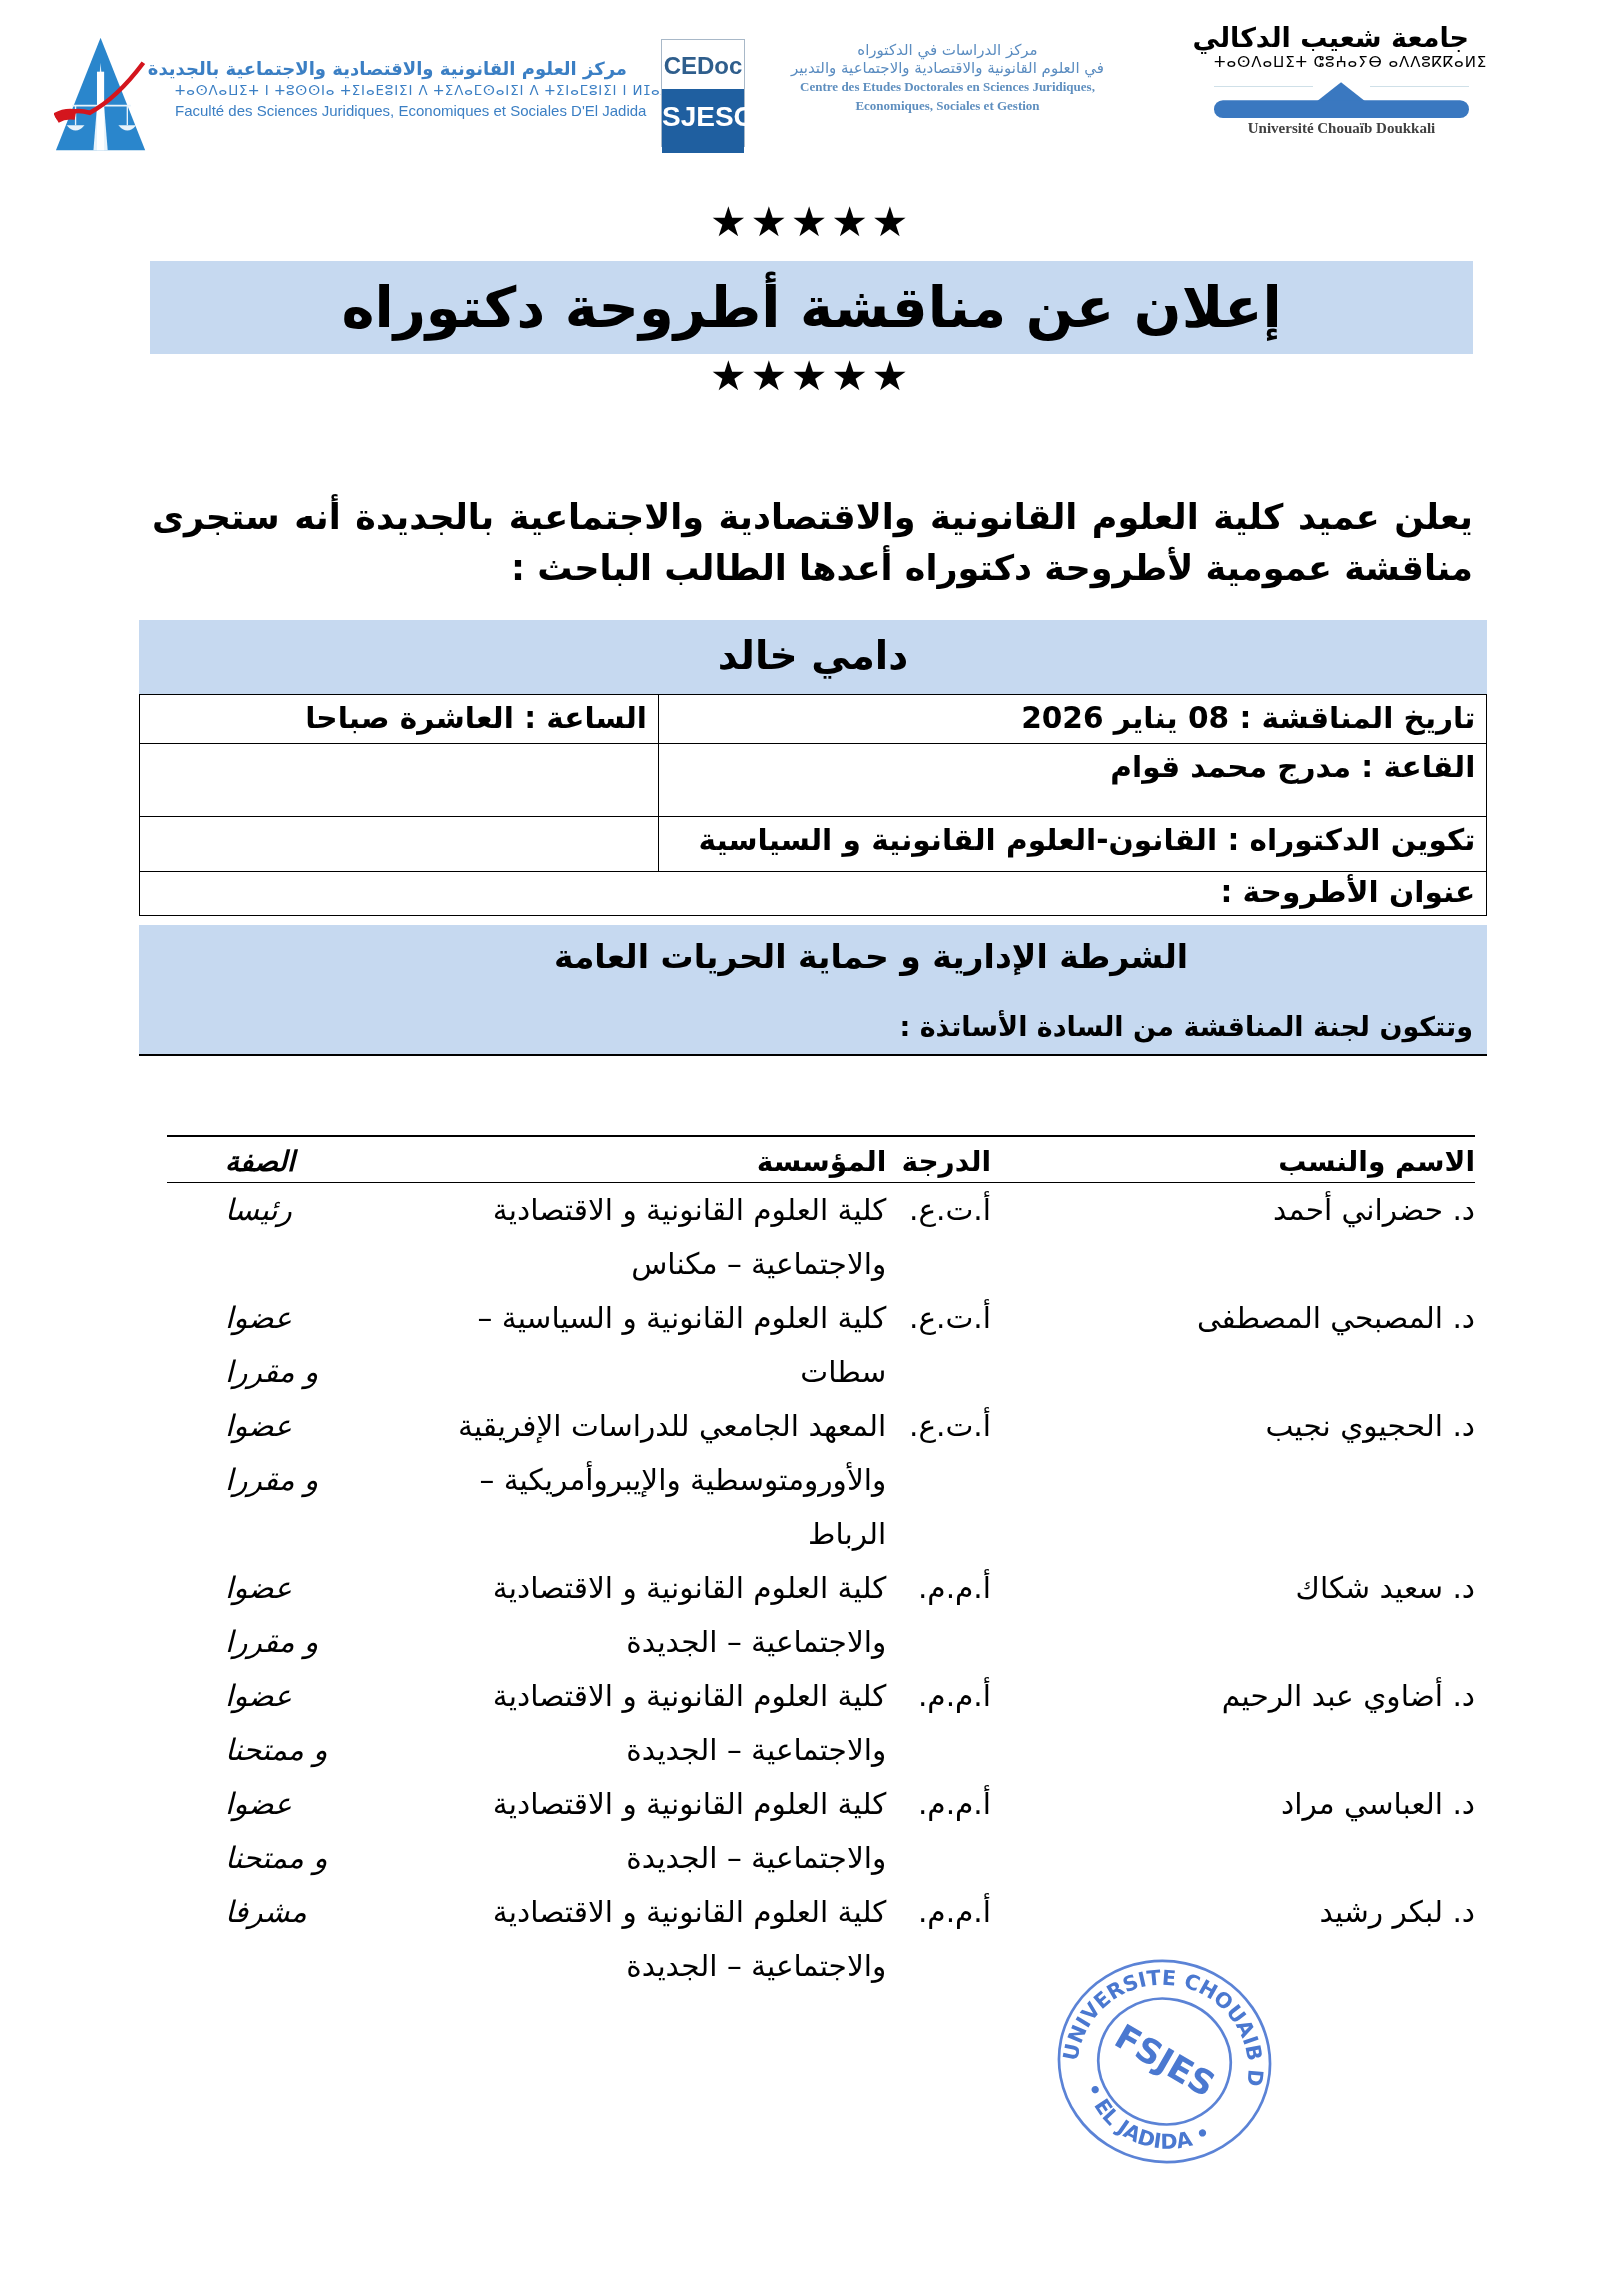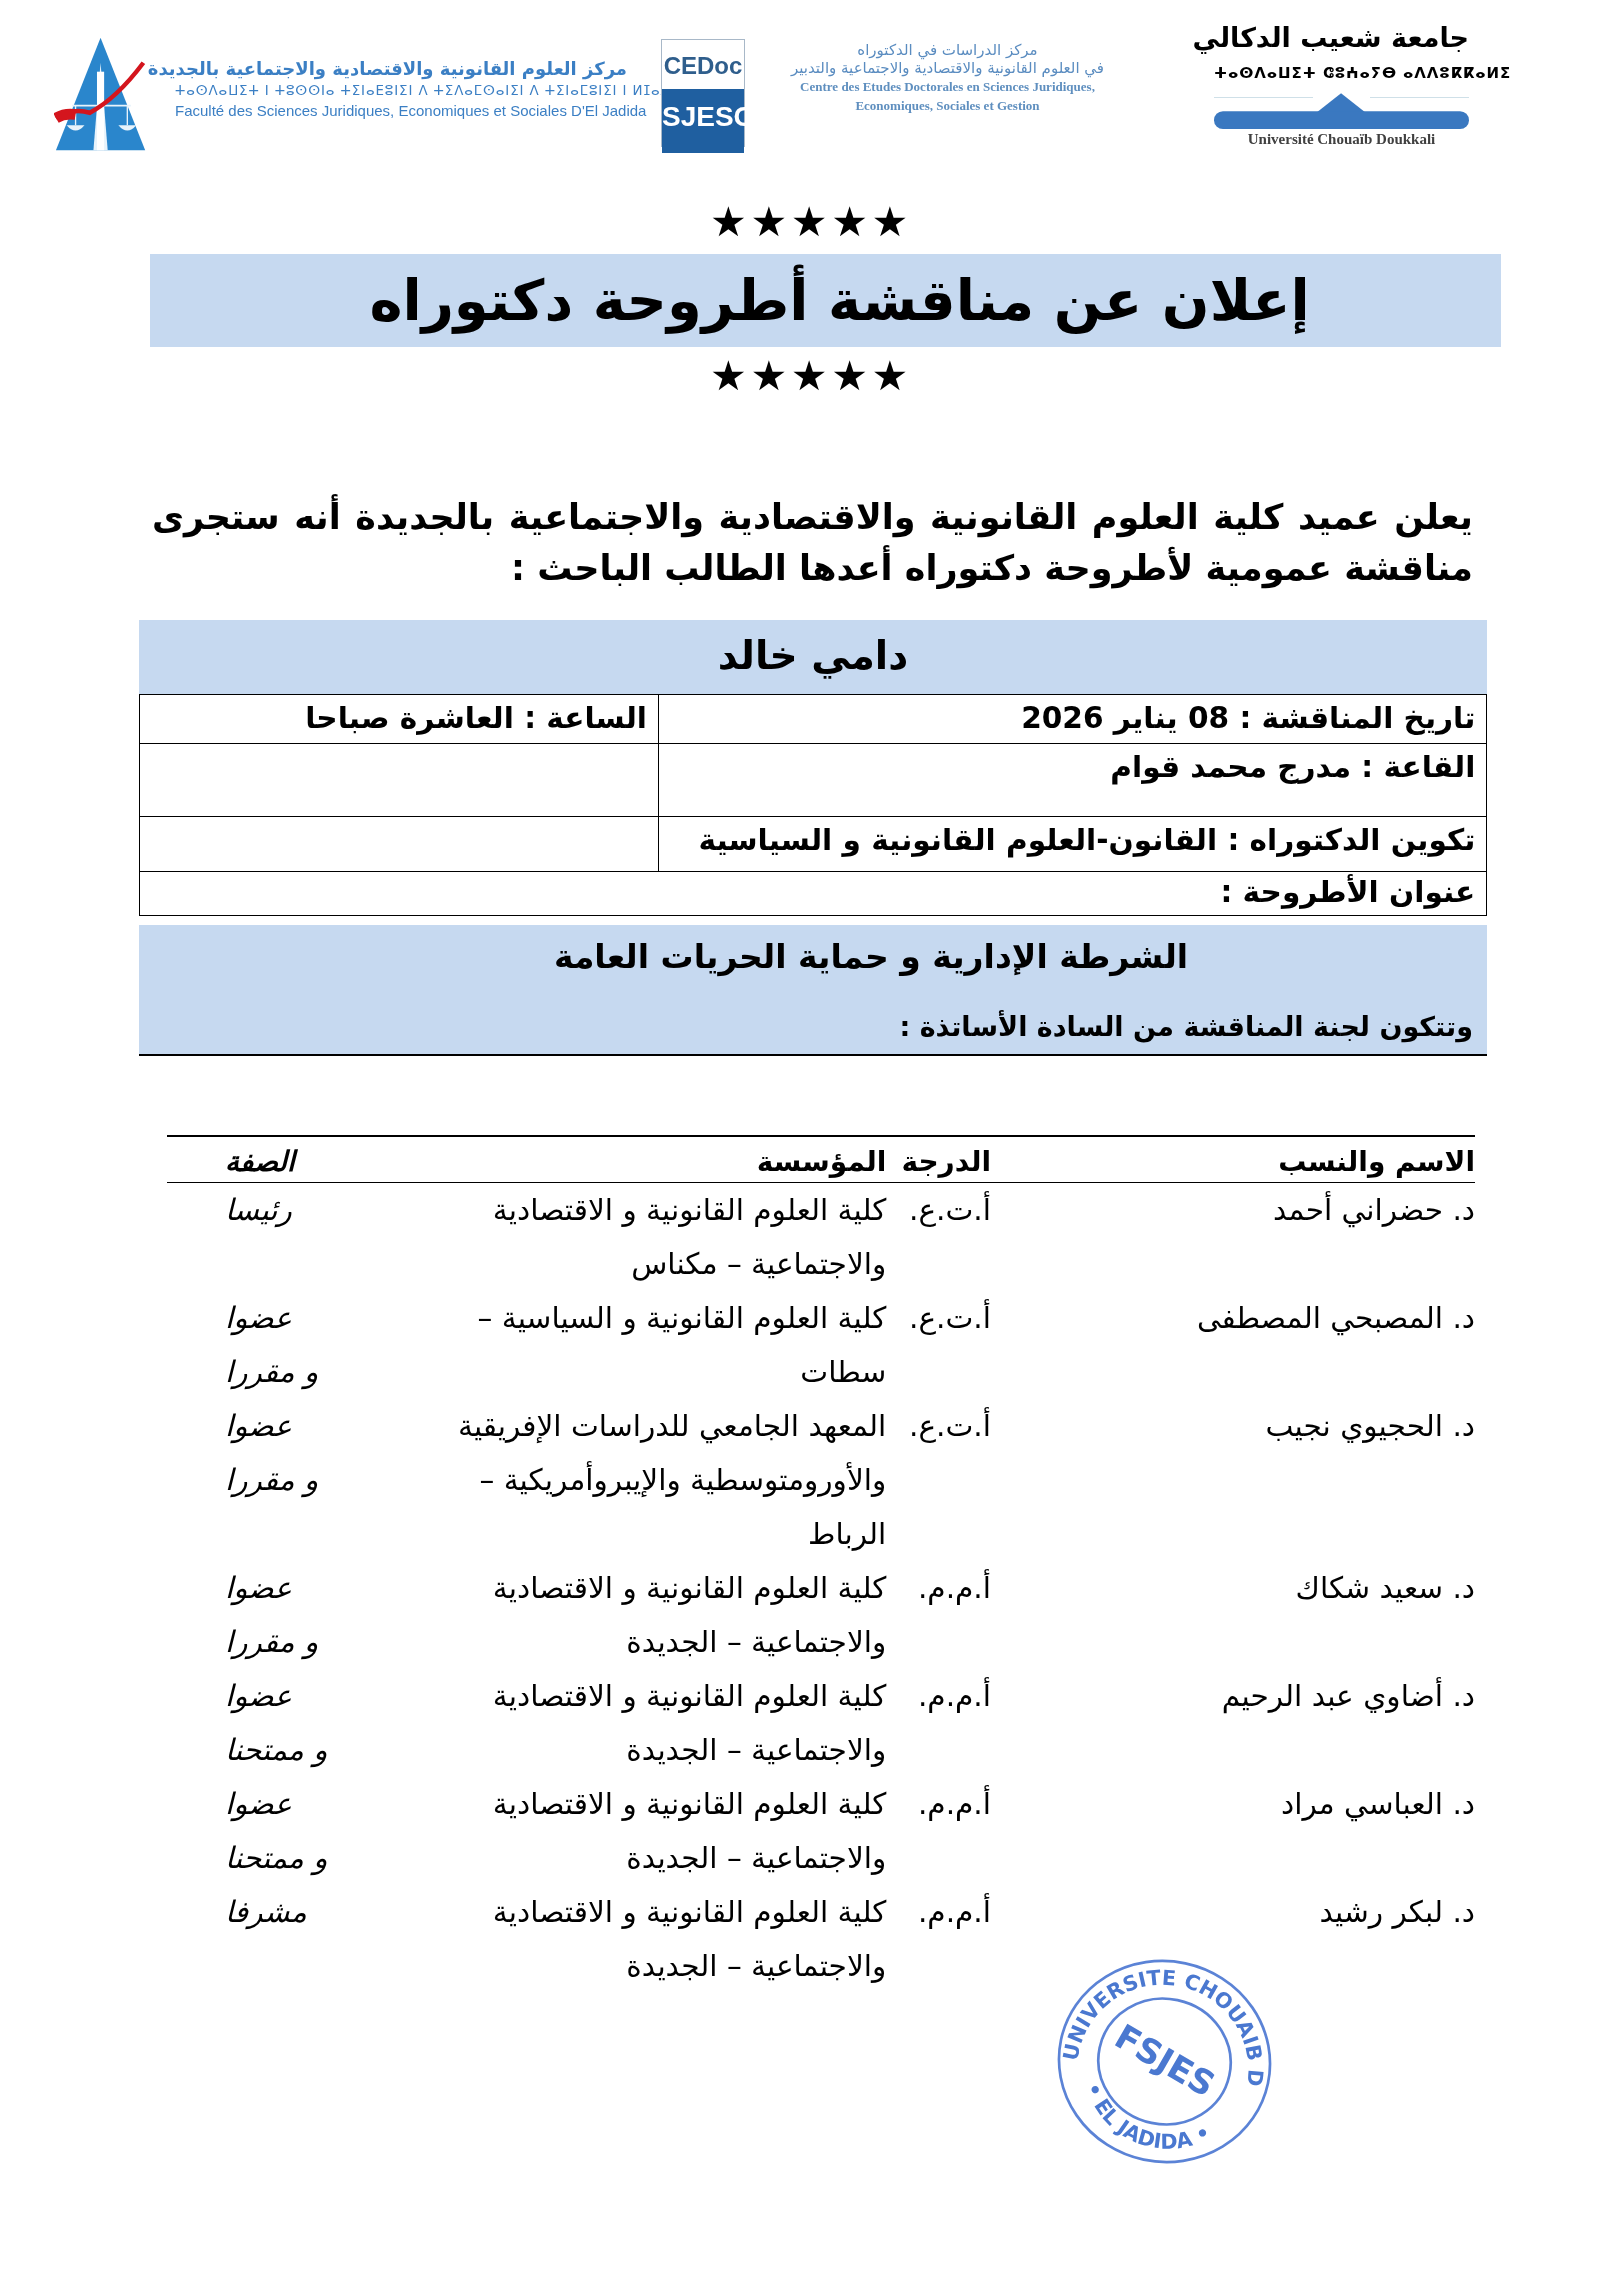--- a/index.html
+++ b/index.html
@@ -20,28 +20,28 @@
   .logo-cedoc { left: 661px; top: 39px; width: 484px; height: 107px; }
   .cedoc-box { position: absolute; left: 0; top: 0; width: 82px; height: 106px; border: 0.9px solid #a8b8c8; }
   .cedoc-top { height: 49px; background: #fff; color: #2f5e8c; font-size: 24px; font-weight: bold; text-align: center; line-height: 52px; font-family: "Liberation Sans", sans-serif; }
   .cedoc-bot { height: 64px; background: #1f5fa0; color: #fff; font-size: 28px; font-weight: bold; text-align: center; line-height: 56px; font-family: "Liberation Sans", sans-serif; }
   .cedoc-text { position: absolute; left: 94px; top: 1.8px; width: 385px; text-align: center; color: #5a8cc0; }
   .cedoc-ar1, .cedoc-ar2 { direction: rtl; font-size: 15px; white-space: nowrap; }
   .cedoc-fr1, .cedoc-fr2 { font-size: 13px; font-weight: bold; font-family: "Liberation Serif", serif; white-space: nowrap; margin-top: 2.7px; color: #5f8fbf; }
 
   .logo-ucd { left: 1214px; top: 22.4px; width: 255px; height: 134px; }
   .ucd-ar { font-size: 27px; font-weight: bold; direction: rtl; text-align: center; white-space: nowrap; }
-  .ucd-tif { font-size: 15px; text-align: center; font-weight: bold; letter-spacing: 0.9px; white-space: nowrap; margin-top: 11px; }
+  .ucd-tif { font-size: 15px; text-align: center; font-weight: normal; letter-spacing: 0.9px; white-space: nowrap; margin-top: 0; }
   .ucd-band { position: relative; height: 45px; margin-top: 3.6px; }
   .ucd-line { position: absolute; top: 10.7px; height: 1.8px; background: #cfe0e8; }
   .ucd-fr { font-size: 15px; font-weight: bold; text-align: center; font-family: "Liberation Serif", serif; color: #404040; white-space: nowrap; }
 
   
   .stars { left: 0; width: 1622px; text-align: center; font-size: 41px; letter-spacing: 3.6px; line-height: 1; }
-  .title-band { left: 150px; top: 254px; width: 1323px; height: 93px; background: #c6d9f0; padding-left: 28px; }
+  .title-band { left: 150px; top: 261px; width: 1323px; height: 93px; background: #c6d9f0; }
   .title-text { width: 100%; text-align: center; direction: rtl; font-size: 56px; font-weight: bold; line-height: 93px; font-family: "DejaVu Sans", sans-serif; }
 
   
   .intro { left: 152px; top: 492px; width: 1321px; direction: rtl; text-align: justify; text-align-last: right; font-size: 35px; font-weight: bold; line-height: 51px; }
 
   
   .cand-band { left: 139px; top: 620px; width: 1348px; height: 74px; background: #c6d9f0; }
   .cand-name { width: 100%; text-align: center; direction: rtl; font-size: 39px; font-weight: bold; line-height: 72px; }
 
   table.info { position: absolute; left: 139px; top: 694px; width: 1348px; border-collapse: collapse; direction: rtl; }

